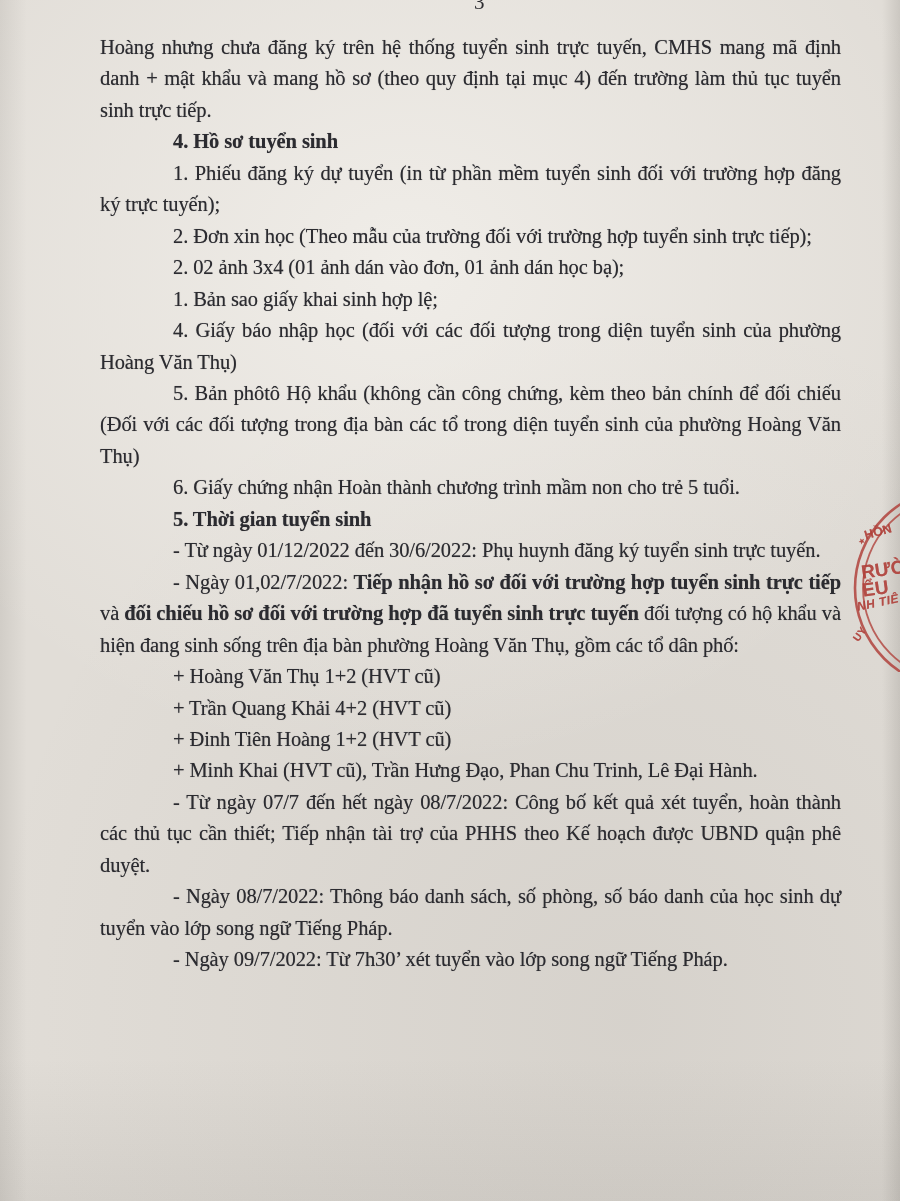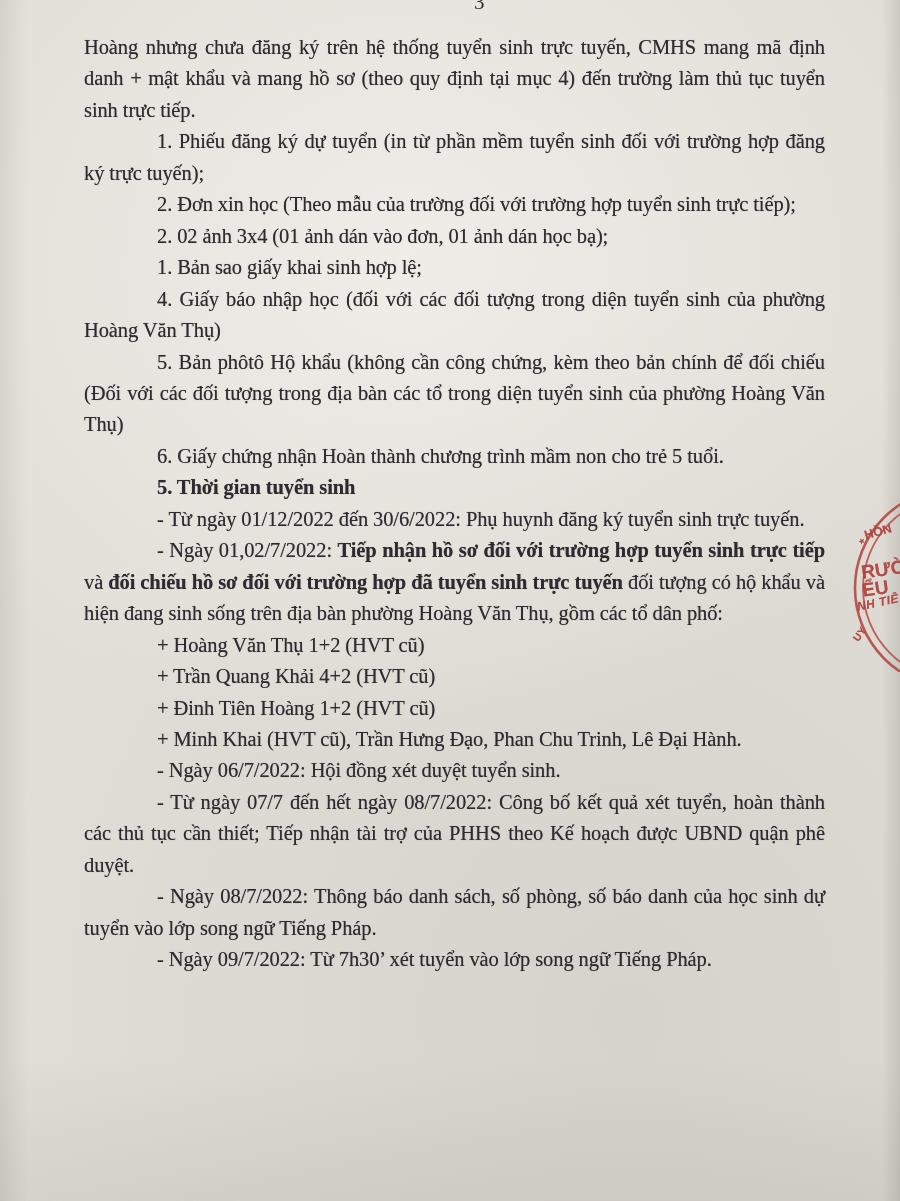--- a/index.html
+++ b/index.html
@@ -16,21 +16,21 @@
       linear-gradient(to right, rgba(70,66,60,0.10) 0%, rgba(70,66,60,0) 3%),
       linear-gradient(to left, rgba(70,66,60,0.14) 0%, rgba(70,66,60,0) 2%),
       linear-gradient(to top, rgba(70,66,60,0.08) 0%, rgba(70,66,60,0) 12%),
       radial-gradient(120% 100% at 70% 85%, rgba(120,114,106,0.10), rgba(120,114,106,0) 60%);
   }
   .page-number {
     position:absolute; top:-10px; left:474px;
     font-size:21px; color:#2c2c30;
   }
   .content {
-    position:absolute; left:84px; top:32px; width:741px;
+    position:absolute; left:100px; top:32px; width:741px;
     font-size:20.5px; line-height:31.45px; letter-spacing:-0.1px;
     color:var(--ink,#2b2b30);
     text-align:justify;
     text-shadow:0 0 0.7px rgba(44,44,48,0.55);
   }
   .para { margin:0; text-indent:73px; }
   .para.noindent { text-indent:0; }
   .b { font-weight:bold; }
   
   .stamp {
@@ -47,35 +47,35 @@
   }
   .frag.it { font-style:italic; letter-spacing:0.5px; }
 </style>
 </head>
 <body>
 
 <div class="page">
   <div class="page-number">3</div>
   <div class="content">
       <p class="para noindent"><span>Hoàng nhưng chưa đăng ký trên hệ thống tuyển sinh trực tuyến, CMHS mang mã định danh + mật khẩu và mang hồ sơ (theo quy định tại mục 4) đến trường làm thủ tục tuyển sinh trực tiếp.</span></p>
+      <p class="para"><span class="b">4. Hồ sơ tuyển sinh</span></p>
       <p class="para"><span>1. Phiếu đăng ký dự tuyển (in từ phần mềm tuyển sinh đối với trường hợp đăng ký trực tuyến);</span></p>
       <p class="para"><span>2. Đơn xin học (Theo mẫu của trường đối với trường hợp tuyển sinh trực tiếp);</span></p>
       <p class="para"><span>2. 02 ảnh 3x4 (01 ảnh dán vào đơn, 01 ảnh dán học bạ);</span></p>
       <p class="para"><span>1. Bản sao giấy khai sinh hợp lệ;</span></p>
       <p class="para"><span>4. Giấy báo nhập học (đối với các đối tượng trong diện tuyển sinh của phường Hoàng Văn Thụ)</span></p>
       <p class="para"><span>5. Bản phôtô Hộ khẩu (không cần công chứng, kèm theo bản chính để đối chiếu (Đối với các đối tượng trong địa bàn các tổ trong diện tuyển sinh của phường Hoàng Văn Thụ)</span></p>
       <p class="para"><span>6. Giấy chứng nhận Hoàn thành chương trình mầm non cho trẻ 5 tuổi.</span></p>
       <p class="para"><span class="b">5. Thời gian tuyển sinh</span></p>
       <p class="para"><span>- Từ ngày 01/12/2022 đến 30/6/2022: Phụ huynh đăng ký tuyển sinh trực tuyến.</span></p>
       <p class="para"><span>- Ngày 01,02/7/2022: </span><span class="b">Tiếp nhận hồ sơ đối với trường hợp tuyển sinh trực tiếp</span><span> và </span><span class="b">đối chiếu hồ sơ đối với trường hợp đã tuyển sinh trực tuyến</span><span> đối tượng có hộ khẩu và hiện đang sinh sống trên địa bàn phường Hoàng Văn Thụ, gồm các tổ dân phố:</span></p>
       <p class="para"><span>+ Hoàng Văn Thụ 1+2 (HVT cũ)</span></p>
       <p class="para"><span>+ Trần Quang Khải 4+2 (HVT cũ)</span></p>
       <p class="para"><span>+ Đinh Tiên Hoàng 1+2 (HVT cũ)</span></p>
       <p class="para"><span>+ Minh Khai (HVT cũ), Trần Hưng Đạo, Phan Chu Trinh, Lê Đại Hành.</span></p>
-      <p class="para"><span>- Ngày 06/7/2022: Hội đồng xét duyệt tuyển sinh.</span></p>
       <p class="para"><span>- Từ ngày 07/7 đến hết ngày 08/7/2022: Công bố kết quả xét tuyển, hoàn thành các thủ tục cần thiết; Tiếp nhận tài trợ của PHHS theo Kế hoạch được UBND quận phê duyệt.</span></p>
       <p class="para"><span>- Ngày 08/7/2022: Thông báo danh sách, số phòng, số báo danh của học sinh dự tuyển vào lớp song ngữ Tiếng Pháp.</span></p>
       <p class="para"><span>- Ngày 09/7/2022: Từ 7h30’ xét tuyển vào lớp song ngữ Tiếng Pháp.</span></p>
     </div>
   <div class="stamp">
     <svg class="stamp-svg" width="57" height="172" viewBox="0 0 57 172" aria-hidden="true">
       <circle cx="112" cy="88" r="100" fill="none" stroke="#b0423c" stroke-width="2.6" opacity="0.85"></circle>
       <circle cx="112" cy="88" r="92" fill="none" stroke="#b0423c" stroke-width="1.8" opacity="0.8"></circle>
     </svg>
   <span class="frag" style="left: 14px; top: 40px; font-size: 8px; transform: rotate(-30deg);">★</span>

